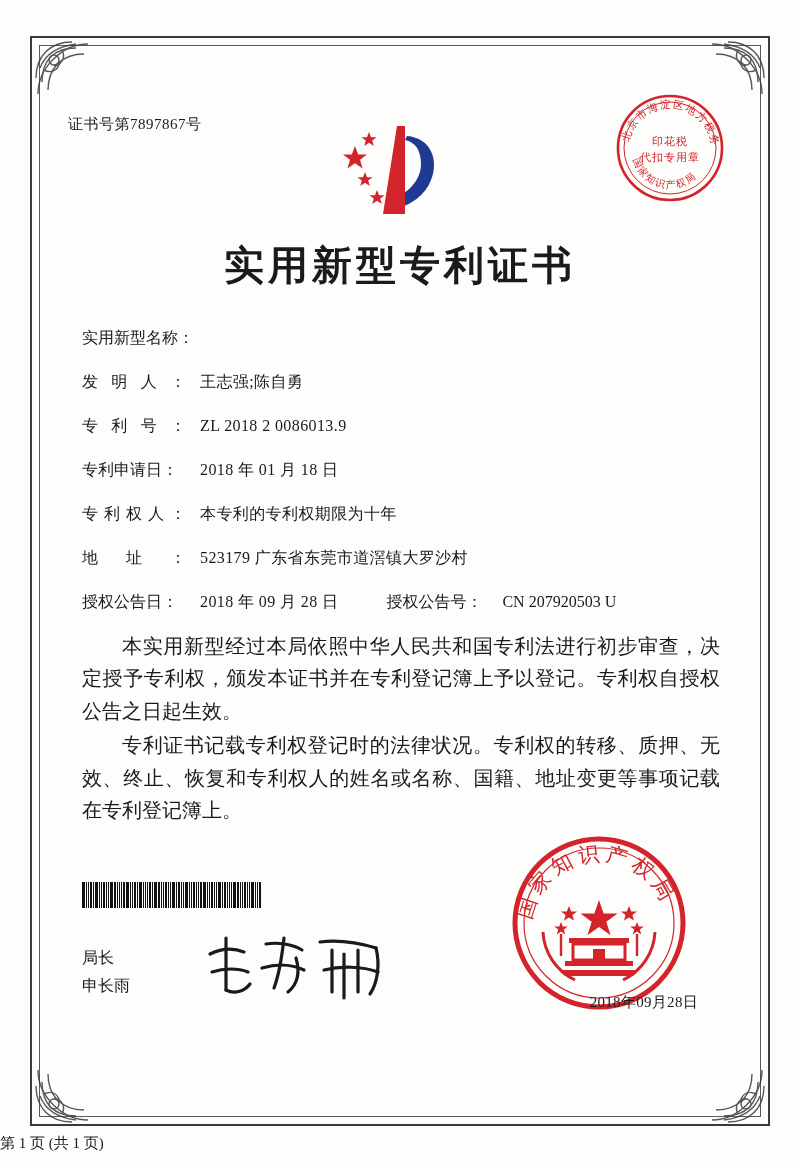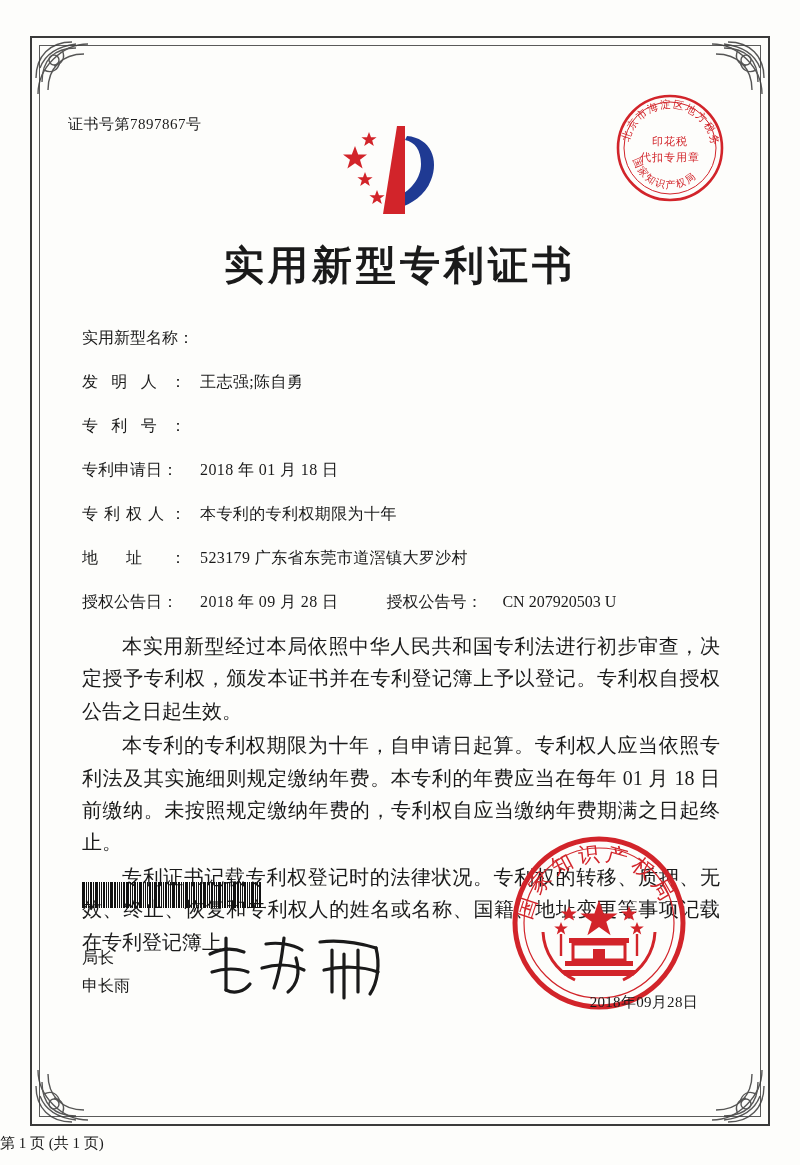--- a/index.html
+++ b/index.html
@@ -348,20 +348,21 @@
         <div class="field-value">王志强;陈自勇</div>
       </div>
 
       <div class="field-row">
         <div class="field-label spread">
           <span>专</span>
           <span>利</span>
           <span>号</span>
           <span>：</span>
         </div>
+        <div class="field-value">ZL 2018 2 0086013.9</div>
       </div>
 
       <div class="field-row">
         <div class="field-label">专利申请日：</div>
         <div class="field-value">2018 年 01 月 18 日</div>
       </div>
 
       <div class="field-row">
         <div class="field-label spread">
           <span>专</span>
@@ -388,21 +389,20 @@
         <div class="dual-right">
           <div class="field-label2">授权公告号：</div>
           <div>CN 207920503 U</div>
         </div>
       </div>
 
     </div>
 
     <div id="paragraphs">
       <p>本实用新型经过本局依照中华人民共和国专利法进行初步审查，决定授予专利权，颁发本证书并在专利登记簿上予以登记。专利权自授权公告之日起生效。</p>
-      <p>本专利的专利权期限为十年，自申请日起算。专利权人应当依照专利法及其实施细则规定缴纳年费。本专利的年费应当在每年 01 月 18 日前缴纳。未按照规定缴纳年费的，专利权自应当缴纳年费期满之日起终止。</p>
       <p>专利证书记载专利权登记时的法律状况。专利权的转移、质押、无效、终止、恢复和专利权人的姓名或名称、国籍、地址变更等事项记载在专利登记簿上。</p>
     </div>
 
     <div id="barcode">
         <i style="width: 3px;"></i>
         <i style="width: 1px;"></i>
         <i style="width: 1px;"></i>
         <i style="width: 2px;"></i>
         <i style="width: 1px;"></i>
         <i style="width: 3px;"></i>

